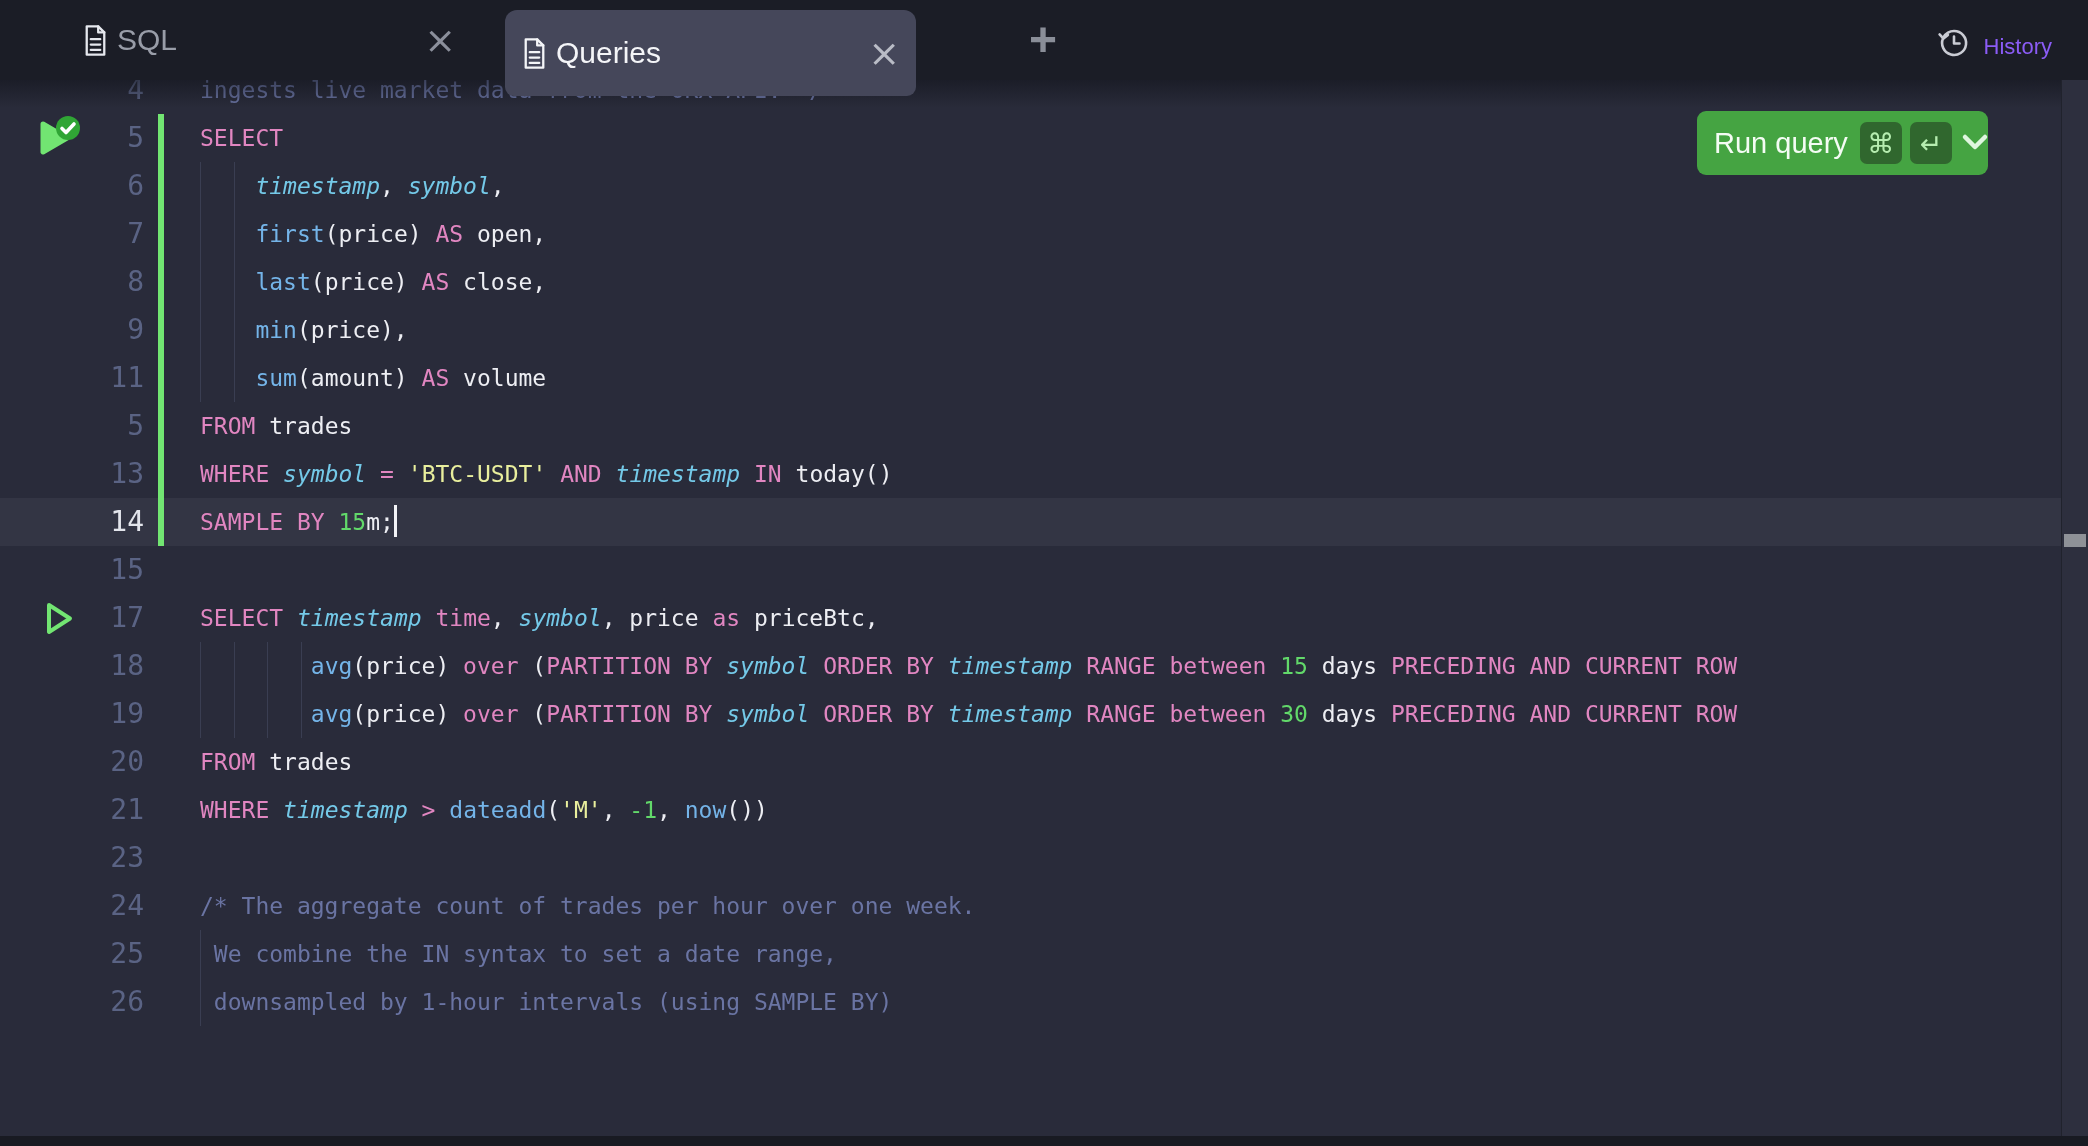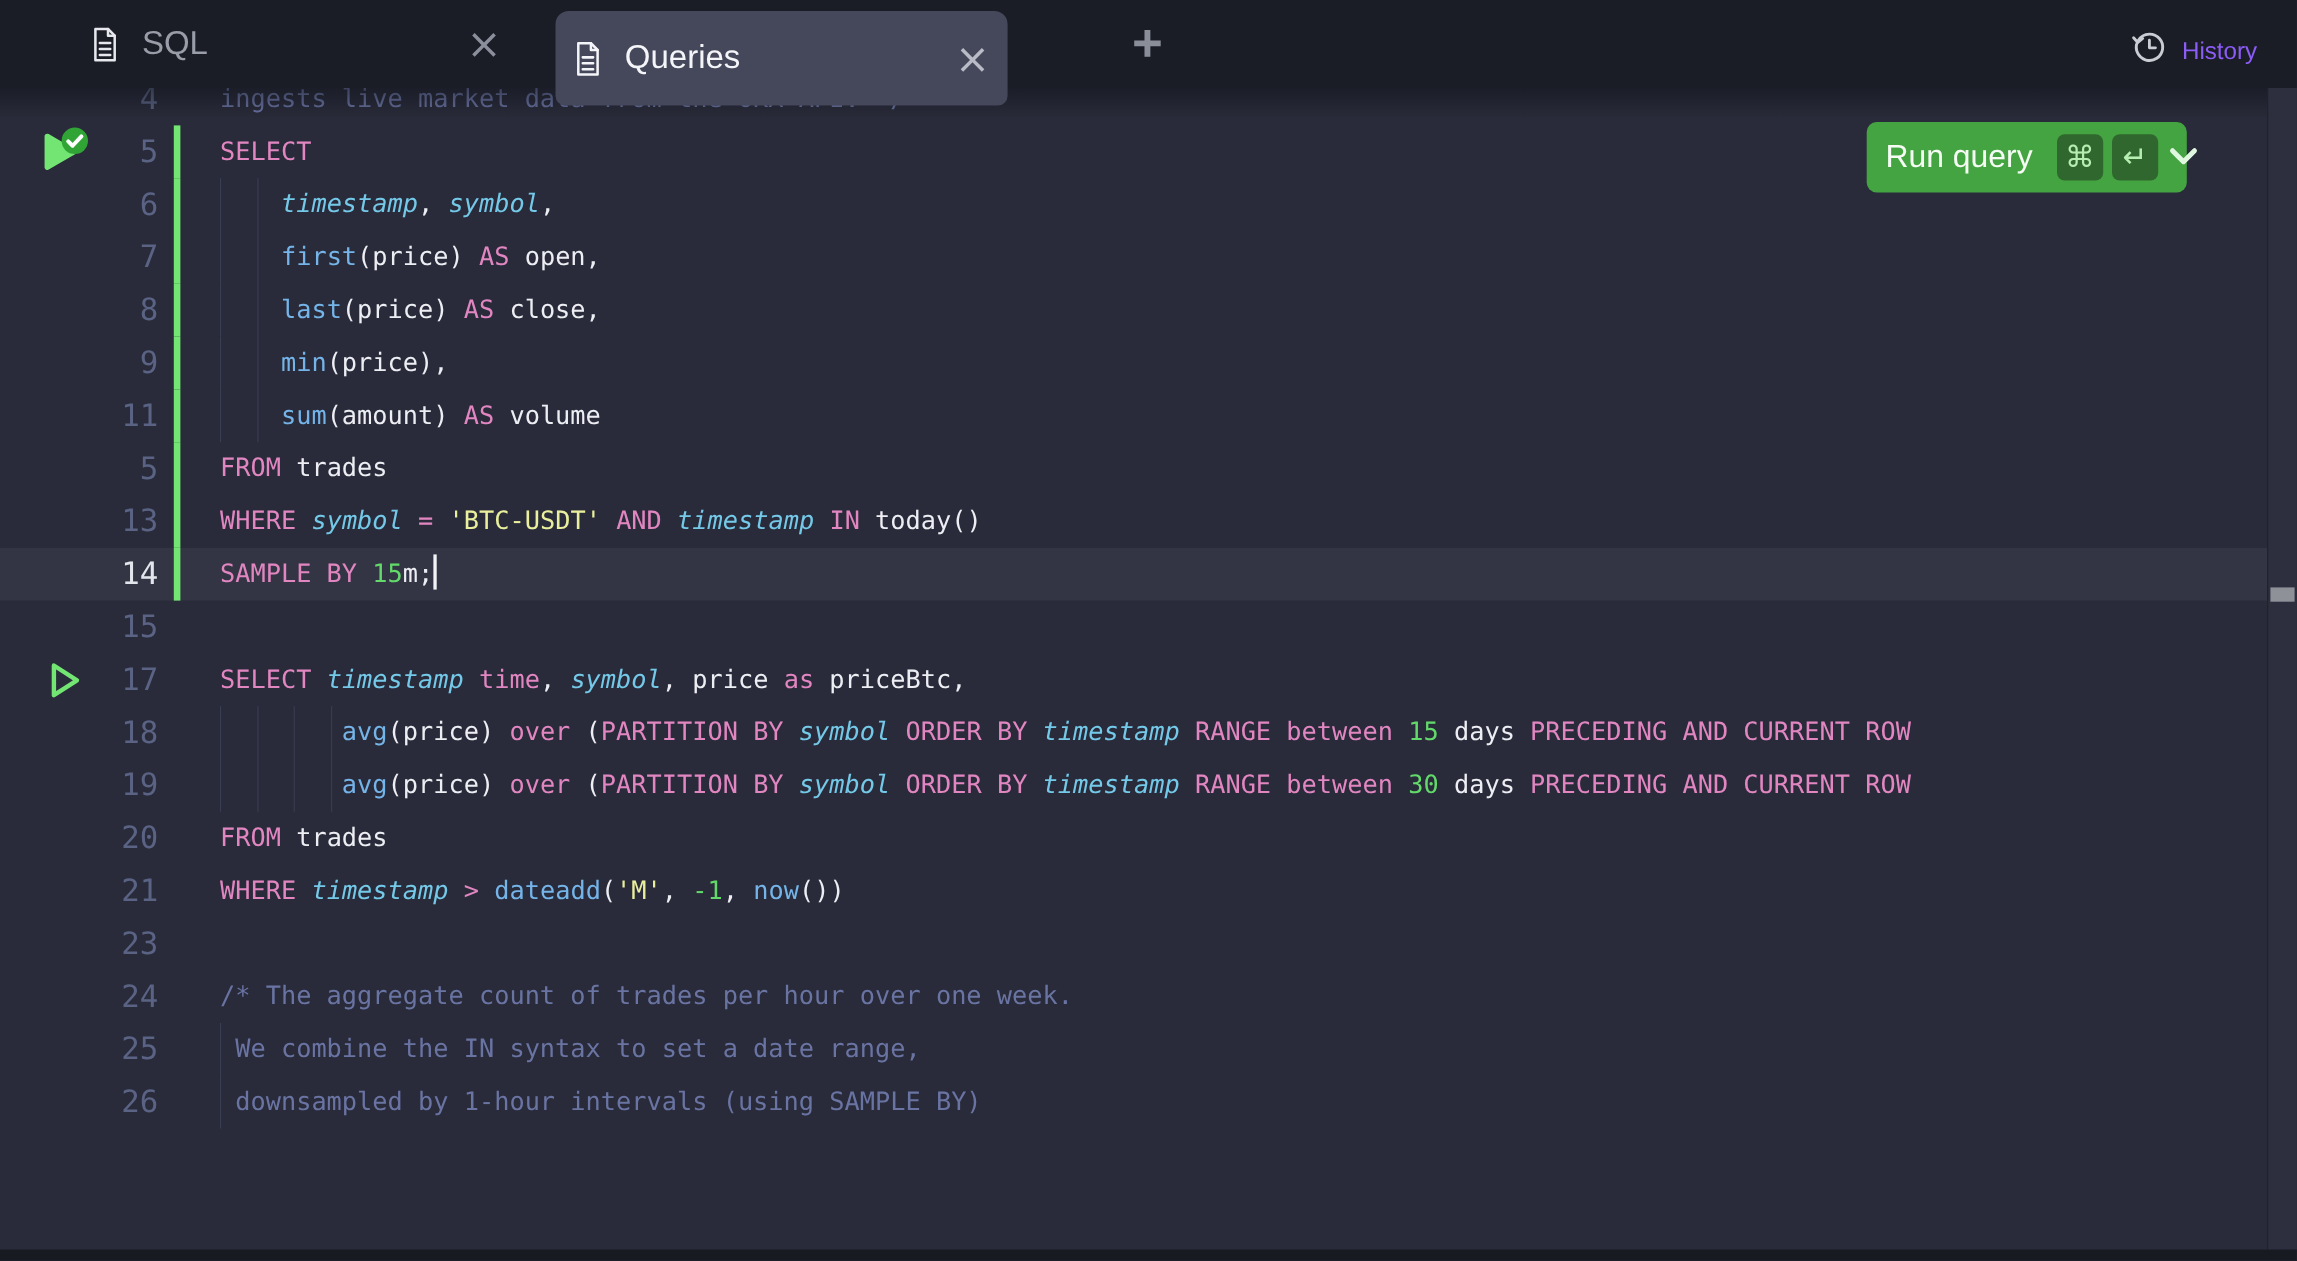--- a/index.html
+++ b/index.html
@@ -11,41 +11,41 @@
     --current_line_bg:rgba(255,255,255,0.05); --guide:#3a3e52; --scrollbar_thumb:#8e9197;
   }
   *{box-sizing:border-box}
   html,body{margin:0;padding:0}
   body{
     width:2088px;height:1146px;position:relative;overflow:hidden;
     background:var(--editor_bg);font-family:"Liberation Sans",sans-serif;
   }
   
   .tabbar{position:absolute;top:0;left:0;right:0;height:80px;background:var(--tabbar_bg);z-index:5}
-  .tab{display:flex;align-items:center;gap:20px;cursor:default}
+  .tab{display:flex;align-items:center;gap:8px;cursor:default}
   .tab.inactive{position:absolute;left:58px;top:0;width:422px;height:80px;padding:0 24px}
   .tab.inactive .tlabel{color:#999da8}
   .tab.inactive .ticon{color:#e6e8ee}
   .tab.active{position:absolute;left:505px;top:10px;width:411px;height:86px;padding:0 16px;
     background:var(--active_tab_bg);border-radius:12px 12px 9px 9px;z-index:6}
   .tab.active .tlabel{color:#f4f5f8}
   .tab.active .ticon{color:#f4f5f8}
   .tlabel{font-size:30px}
   .ticon{display:flex}
   .tclose{margin-left:auto;font-size:38px;line-height:38px;color:#8b8f9b;font-family:"DejaVu Sans",sans-serif}
   .tab.active .tclose{color:#b9bcc6}
   .newtab{position:absolute;left:1016px;top:13px;width:54px;height:54px;background:none;border:none;
     color:#8a8e98;font-size:48px;font-weight:bold;line-height:50px;padding:0;font-family:"Liberation Sans",sans-serif}
   .history{position:absolute;right:36px;top:26px;display:flex;align-items:flex-end;gap:13px;
     color:#8b5cf6;font-size:22px}
   
   .runbtn{position:absolute;left:1697px;top:111px;width:291px;height:64px;background:var(--run_green);
     border-radius:9px;display:flex;align-items:center;padding:0 17px;gap:8px;z-index:4;
     color:#f4fcf4;font-size:29px}
-  .runlabel{margin-right:14px;white-space:nowrap}
+  .runlabel{margin-right:4px;white-space:nowrap}
   .kbd{width:42px;height:42px;border-radius:7px;background:rgba(22,28,22,0.45);color:#b6edb0;
     display:flex;align-items:center;justify-content:center;font-size:27px;flex:none;
     font-family:"DejaVu Sans",sans-serif}
   .chev{margin-left:auto;display:flex}
   
   .editor{position:absolute;top:80px;bottom:10px;left:0;right:27px;background:var(--editor_bg);overflow:hidden}
   .code-lines{position:absolute;top:-14px;left:0;right:0}
   .row{position:relative;height:48px;display:flex;white-space:pre}
   .row.current{background:var(--current_line_bg)}
   .cell-marker{width:90px;flex:none;display:flex;align-items:center;justify-content:flex-end;padding-right:8px}

